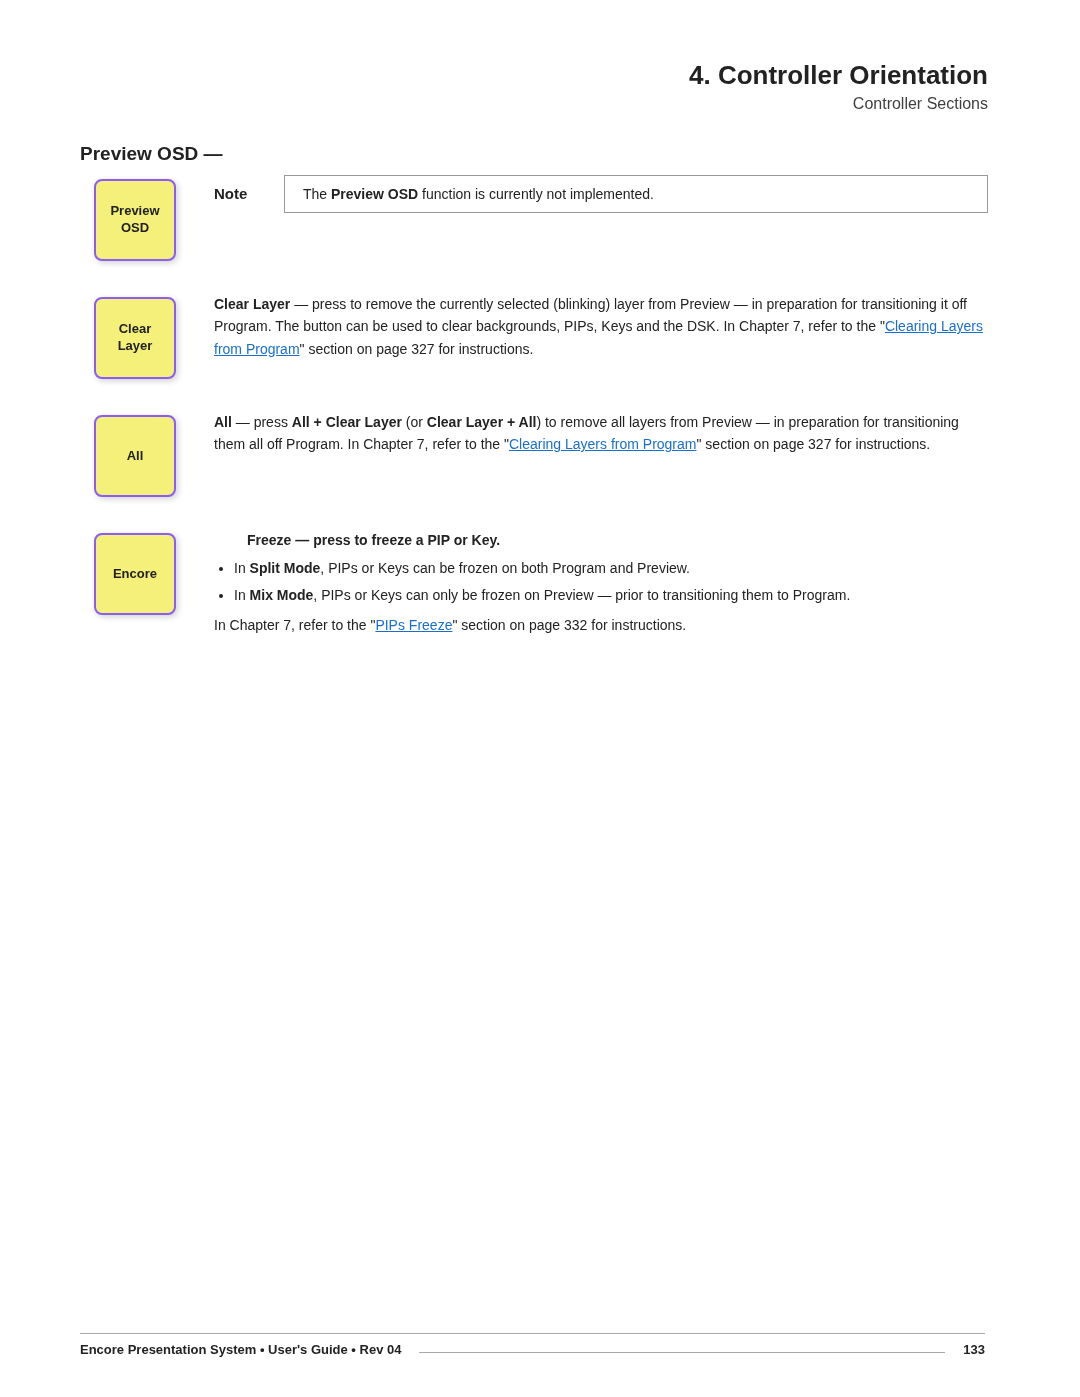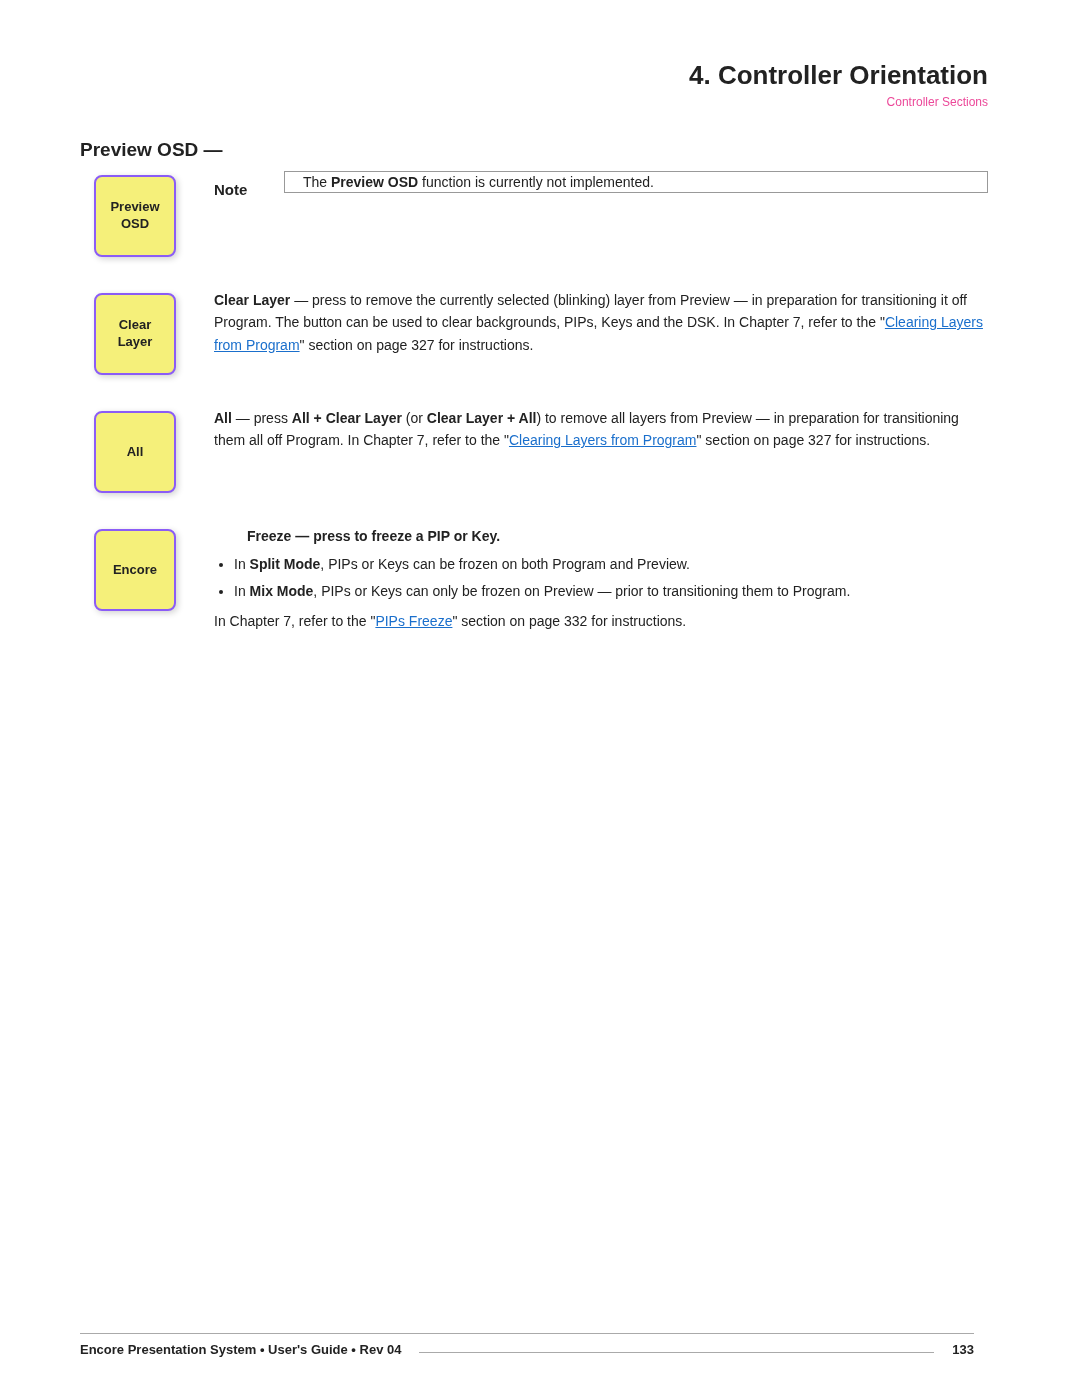--- a/index.html
+++ b/index.html
@@ -26,23 +26,23 @@
     }
 
     .page-title {
       font-size: 26px;
       font-weight: bold;
       text-align: right;
       margin-bottom: 4px;
     }
 
     .page-subtitle {
-      font-size: 12px;
+      font-size: 16px;
       text-align: right;
-      color: #ec4899;
+      color: #404040;
       margin-bottom: 30px;
     }
 
     
     .section-row {
       display: flex;
       align-items: flex-start;
       margin-bottom: 32px;
     }
 
@@ -87,21 +87,21 @@
 
     .note-label {
       font-size: 15px;
       font-weight: bold;
       min-width: 70px;
       padding-top: 10px;
     }
 
     .note-box {
       border: 1px solid #999;
-      padding: 2px 18px;
+      padding: 10px 18px;
       font-size: 14px;
       color: #222;
       flex: 1;
     }
 
     
     .body-text {
       font-size: 14px;
       line-height: 1.6;
       color: #222;
@@ -126,21 +126,21 @@
       margin-bottom: 4px;
       font-size: 14px;
       line-height: 1.6;
     }
 
     
     .page-footer {
       position: absolute;
       bottom: 40px;
       left: 80px;
-      right: 94px;
+      right: 83px;
       display: flex;
       align-items: center;
       border-top: 1px solid #aaa;
       padding-top: 8px;
     }
 
     .footer-left {
       font-size: 13px;
       font-weight: bold;
     }

